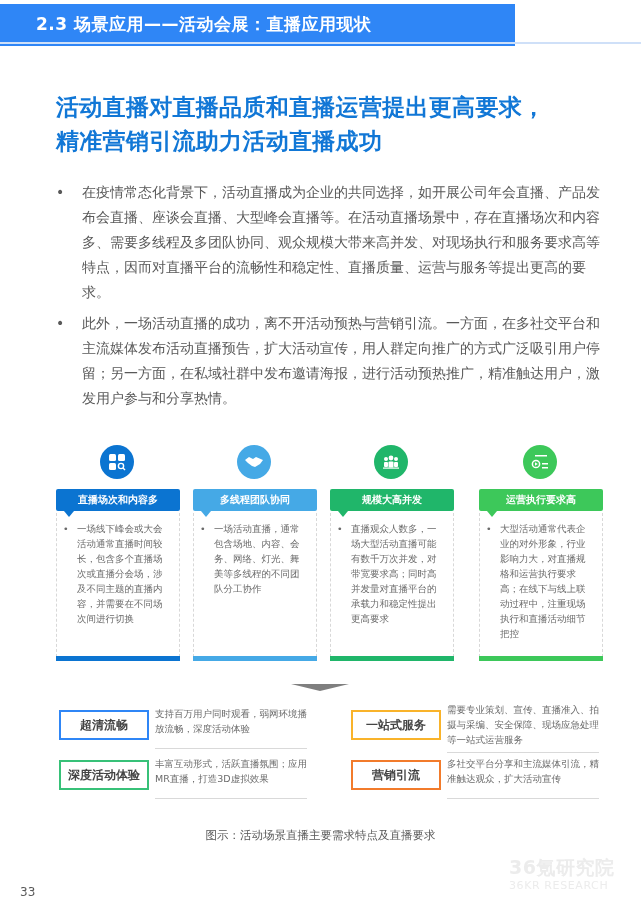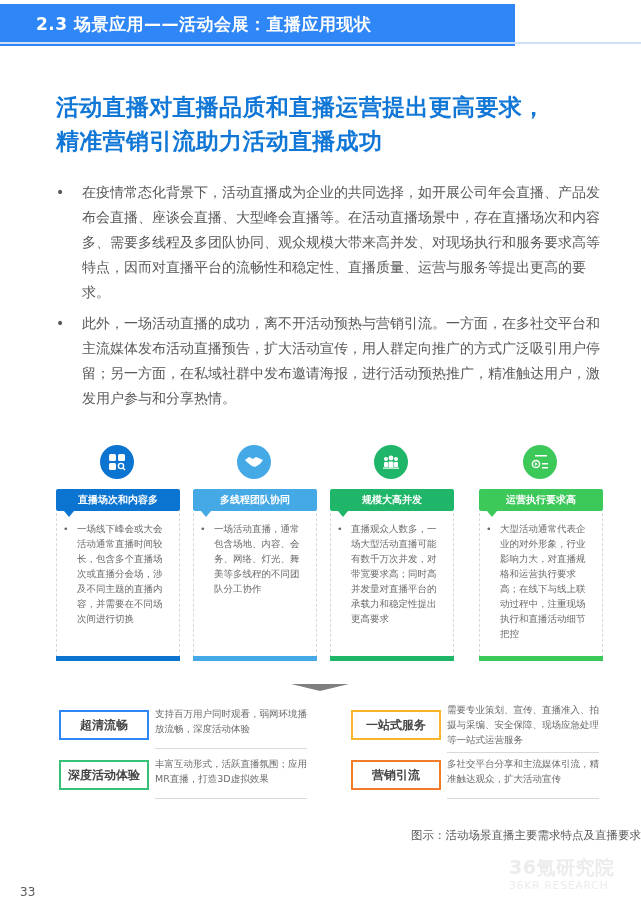--- a/index.html
+++ b/index.html
@@ -29,21 +29,21 @@
   .col .body .bt .d { position: absolute; left: 0; top: 0; }
   .col .bar { position: absolute; left: 0; top: 211px; width: 124px; height: 5px; }
 
   .arrow { position: absolute; left: 291px; top: 684px; width: 0; height: 0; border-left: 29px solid transparent; border-right: 29px solid transparent; border-top: 7px solid #7f7f7f; }
 
   .feat { position: absolute; height: 30px; }
   .feat .box { position: absolute; left: 8px; top: 0; width: 90px; height: 30px; border: 2px solid; background: #fff; font-size: 12px; font-weight: bold; color: #444; text-align: center; line-height: 26px; }
   .feat .desc { position: absolute; left: 104px; top: -4px; width: 160px; font-size: 9.5px; line-height: 15px; color: #6b6b6b; }
   .feat .rule { position: absolute; left: 104px; height: 1px; width: 152px; background: #d9d9d9; }
 
-  .caption { position: absolute; left: 0; top: 828px; width: 641px; text-align: right; font-size: 11.5px; color: #595959; }
+  .caption { position: absolute; left: 0; top: 828px; width: 641px; text-align: center; font-size: 11.5px; color: #595959; }
   .pagenum { position: absolute; left: 20px; top: 885px; font-size: 12px; color: #595959; }
   .wm1 { position: absolute; left: 509px; top: 855px; font-size: 19px; font-weight: bold; color: #ececec; letter-spacing: 0.5px; }
   .wm2 { position: absolute; left: 509px; top: 879px; font-size: 11px; color: #ececec; letter-spacing: 0.6px; }
 </style>
 </head>
 <body>
 
 <div class="header">
   <div class="header-title">2.3 场景应用——活动会展：直播应用现状</div>
   <div class="logo">

